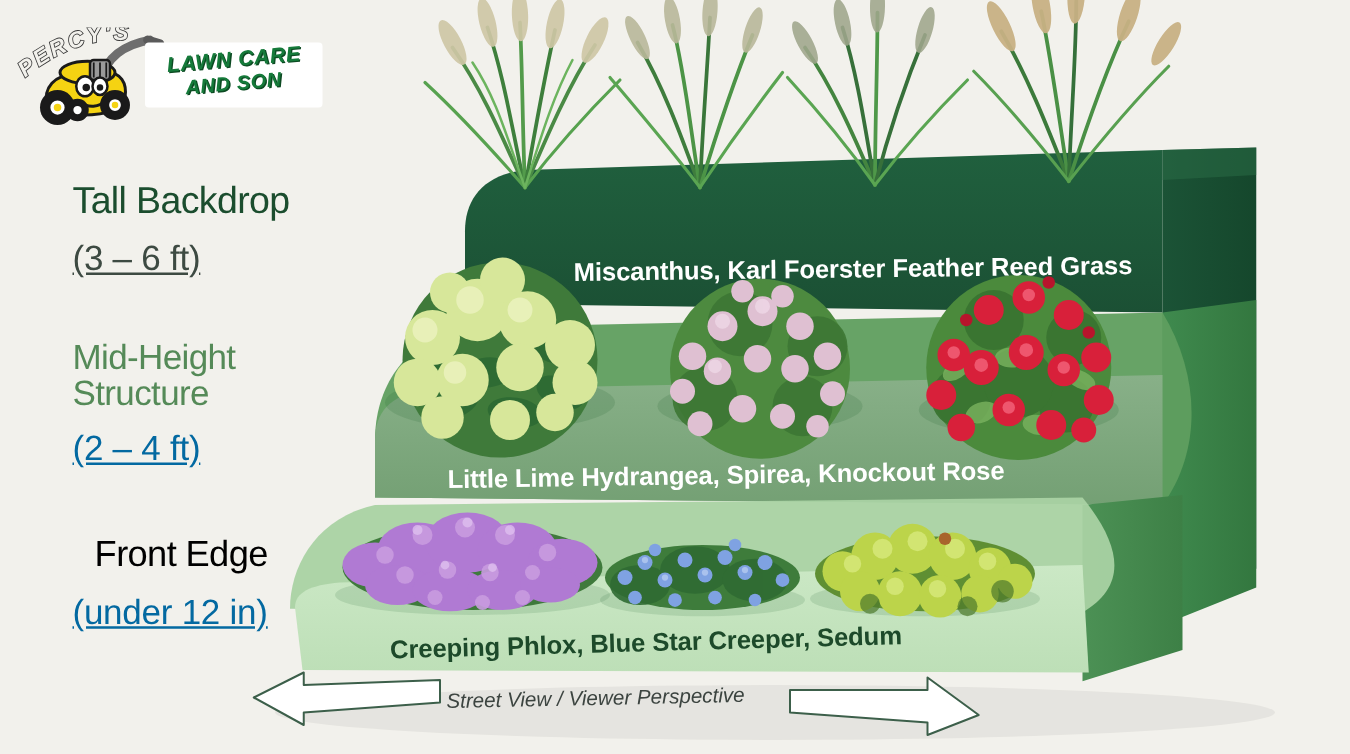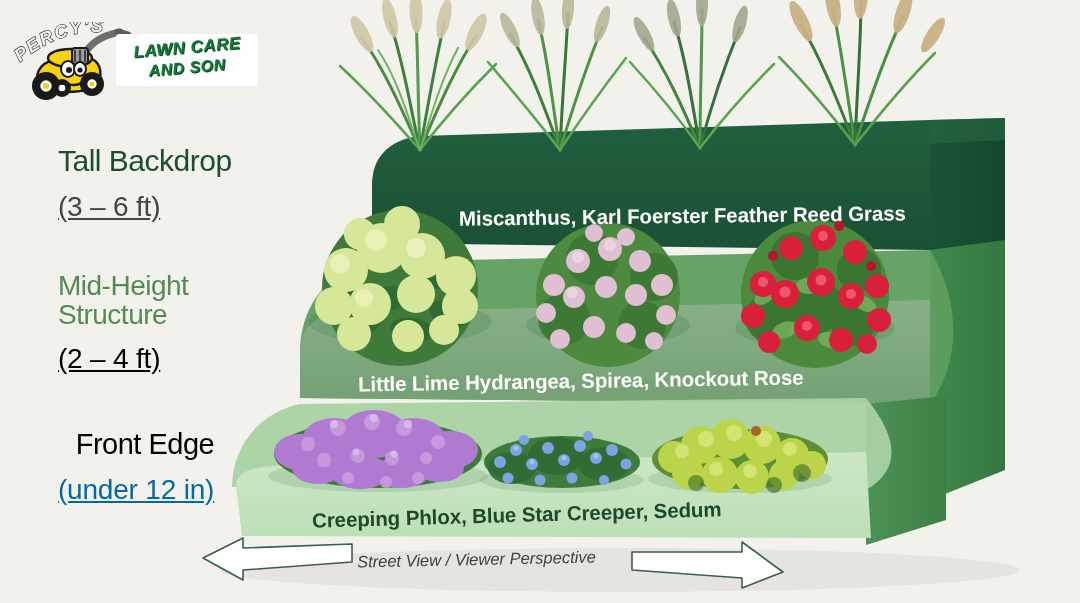--- a/index.html
+++ b/index.html
@@ -63,21 +63,21 @@
     margin-top: 14px;
     letter-spacing: -0.2px;
     text-decoration: underline;
   }
   #label-tall { top: 146px; }
   #label-tall .title { font-size: 30px; color: #1b4d2e; }
   #label-tall .sub   { color: #3d4a42; }
 
   #label-mid { top: 272px; }
   #label-mid .title { font-size: 28px; color: #558a58; }
-  #label-mid .sub   { color: #000000; }
+  #label-mid .sub   { color: #0369a1; }
 
   #label-front { top: 430px; }
   #label-front .title { font-size: 29px; color: #000000; text-align: right; }
   #label-front .sub   { color: #0369a1; }
 
   
   #bed { position: absolute; left: 0; top: 0; width: 1080px; height: 603px; }
   #bed svg { position: absolute; left: 0; top: 0; }
 
   

